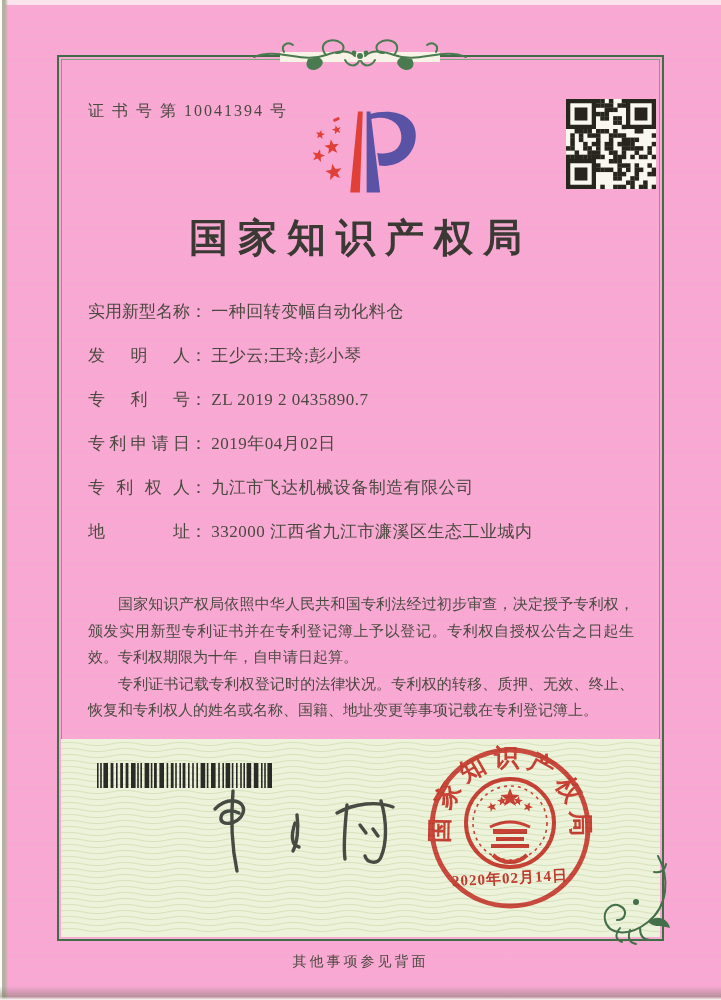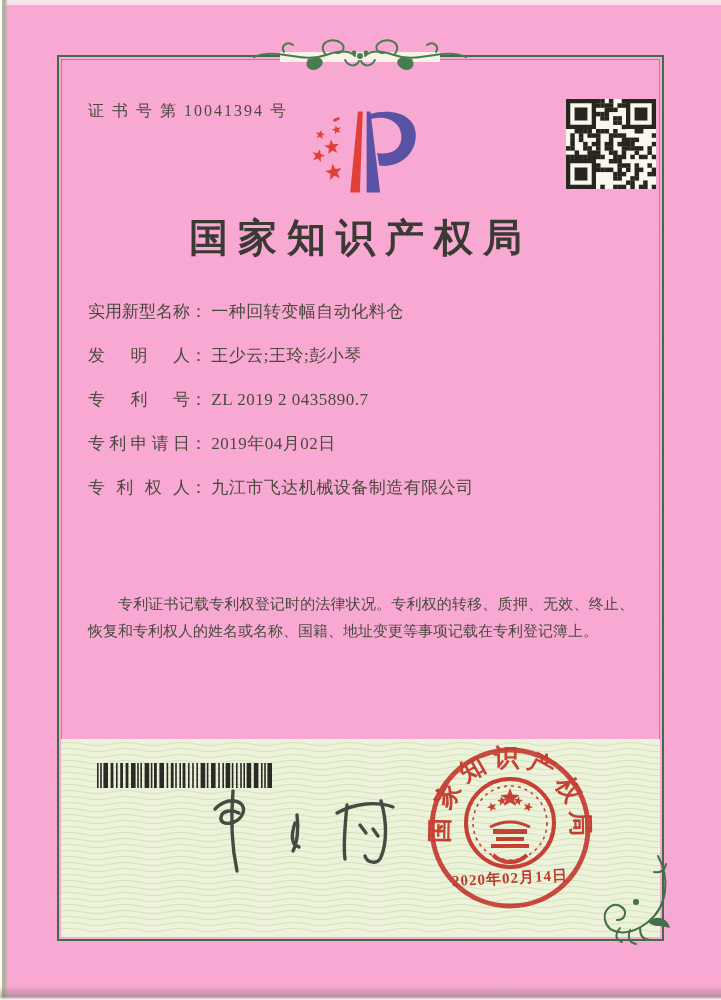--- a/index.html
+++ b/index.html
@@ -257,25 +257,30 @@
       <span class="f-value">ZL 2019 2 0435890.7</span>
     </div>
     <div class="field-row">
       <span class="f-label">专利申请日</span><span class="f-colon">：</span>
       <span class="f-value">2019年04月02日</span>
     </div>
     <div class="field-row">
       <span class="f-label">专利权人</span><span class="f-colon">：</span>
       <span class="f-value">九江市飞达机械设备制造有限公司</span>
     </div>
+    <div class="field-row">
+      <span class="f-label">地址</span><span class="f-colon">：</span>
+      <span class="f-value">332000 江西省九江市濂溪区生态工业城内</span>
+    </div>
     <div class="field-row grant-row">
     </div>
   </div>
 
   <div class="body-text">
+    <p>国家知识产权局依照中华人民共和国专利法经过初步审查，决定授予专利权，颁发实用新型专利证书并在专利登记簿上予以登记。专利权自授权公告之日起生效。专利权期限为十年，自申请日起算。</p>
     <p>专利证书记载专利权登记时的法律状况。专利权的转移、质押、无效、终止、恢复和专利权人的姓名或名称、国籍、地址变更等事项记载在专利登记簿上。</p>
   </div>
 
   <div class="band">
     <svg class="waves" viewBox="0 0 599 198" preserveAspectRatio="none">
       <path id="wave-lines" fill="none" stroke="#d6e3ba" stroke-width="1" d="M-6 5 q14 -3.2 28 0 q14 3.2 28 0 q14 -3.2 28 0 q14 3.2 28 0 q14 -3.2 28 0 q14 3.2 28 0 q14 -3.2 28 0 q14 3.2 28 0 q14 -3.2 28 0 q14 3.2 28 0 q14 -3.2 28 0 q14 3.2 28 0 q14 -3.2 28 0 q14 3.2 28 0 q14 -3.2 28 0 q14 3.2 28 0 q14 -3.2 28 0 q14 3.2 28 0 q14 -3.2 28 0 q14 3.2 28 0 q14 -3.2 28 0 q14 3.2 28 0 q14 -3.2 28 0 M-6 11 q14 -3.2 28 0 q14 3.2 28 0 q14 -3.2 28 0 q14 3.2 28 0 q14 -3.2 28 0 q14 3.2 28 0 q14 -3.2 28 0 q14 3.2 28 0 q14 -3.2 28 0 q14 3.2 28 0 q14 -3.2 28 0 q14 3.2 28 0 q14 -3.2 28 0 q14 3.2 28 0 q14 -3.2 28 0 q14 3.2 28 0 q14 -3.2 28 0 q14 3.2 28 0 q14 -3.2 28 0 q14 3.2 28 0 q14 -3.2 28 0 q14 3.2 28 0 q14 -3.2 28 0 M-6 17 q14 -3.2 28 0 q14 3.2 28 0 q14 -3.2 28 0 q14 3.2 28 0 q14 -3.2 28 0 q14 3.2 28 0 q14 -3.2 28 0 q14 3.2 28 0 q14 -3.2 28 0 q14 3.2 28 0 q14 -3.2 28 0 q14 3.2 28 0 q14 -3.2 28 0 q14 3.2 28 0 q14 -3.2 28 0 q14 3.2 28 0 q14 -3.2 28 0 q14 3.2 28 0 q14 -3.2 28 0 q14 3.2 28 0 q14 -3.2 28 0 q14 3.2 28 0 q14 -3.2 28 0 M-6 23 q14 -3.2 28 0 q14 3.2 28 0 q14 -3.2 28 0 q14 3.2 28 0 q14 -3.2 28 0 q14 3.2 28 0 q14 -3.2 28 0 q14 3.2 28 0 q14 -3.2 28 0 q14 3.2 28 0 q14 -3.2 28 0 q14 3.2 28 0 q14 -3.2 28 0 q14 3.2 28 0 q14 -3.2 28 0 q14 3.2 28 0 q14 -3.2 28 0 q14 3.2 28 0 q14 -3.2 28 0 q14 3.2 28 0 q14 -3.2 28 0 q14 3.2 28 0 q14 -3.2 28 0 M-6 29 q14 -3.2 28 0 q14 3.2 28 0 q14 -3.2 28 0 q14 3.2 28 0 q14 -3.2 28 0 q14 3.2 28 0 q14 -3.2 28 0 q14 3.2 28 0 q14 -3.2 28 0 q14 3.2 28 0 q14 -3.2 28 0 q14 3.2 28 0 q14 -3.2 28 0 q14 3.2 28 0 q14 -3.2 28 0 q14 3.2 28 0 q14 -3.2 28 0 q14 3.2 28 0 q14 -3.2 28 0 q14 3.2 28 0 q14 -3.2 28 0 q14 3.2 28 0 q14 -3.2 28 0 M-6 35 q14 -3.2 28 0 q14 3.2 28 0 q14 -3.2 28 0 q14 3.2 28 0 q14 -3.2 28 0 q14 3.2 28 0 q14 -3.2 28 0 q14 3.2 28 0 q14 -3.2 28 0 q14 3.2 28 0 q14 -3.2 28 0 q14 3.2 28 0 q14 -3.2 28 0 q14 3.2 28 0 q14 -3.2 28 0 q14 3.2 28 0 q14 -3.2 28 0 q14 3.2 28 0 q14 -3.2 28 0 q14 3.2 28 0 q14 -3.2 28 0 q14 3.2 28 0 q14 -3.2 28 0 M-6 41 q14 -3.2 28 0 q14 3.2 28 0 q14 -3.2 28 0 q14 3.2 28 0 q14 -3.2 28 0 q14 3.2 28 0 q14 -3.2 28 0 q14 3.2 28 0 q14 -3.2 28 0 q14 3.2 28 0 q14 -3.2 28 0 q14 3.2 28 0 q14 -3.2 28 0 q14 3.2 28 0 q14 -3.2 28 0 q14 3.2 28 0 q14 -3.2 28 0 q14 3.2 28 0 q14 -3.2 28 0 q14 3.2 28 0 q14 -3.2 28 0 q14 3.2 28 0 q14 -3.2 28 0 M-6 47 q14 -3.2 28 0 q14 3.2 28 0 q14 -3.2 28 0 q14 3.2 28 0 q14 -3.2 28 0 q14 3.2 28 0 q14 -3.2 28 0 q14 3.2 28 0 q14 -3.2 28 0 q14 3.2 28 0 q14 -3.2 28 0 q14 3.2 28 0 q14 -3.2 28 0 q14 3.2 28 0 q14 -3.2 28 0 q14 3.2 28 0 q14 -3.2 28 0 q14 3.2 28 0 q14 -3.2 28 0 q14 3.2 28 0 q14 -3.2 28 0 q14 3.2 28 0 q14 -3.2 28 0 M-6 53 q14 -3.2 28 0 q14 3.2 28 0 q14 -3.2 28 0 q14 3.2 28 0 q14 -3.2 28 0 q14 3.2 28 0 q14 -3.2 28 0 q14 3.2 28 0 q14 -3.2 28 0 q14 3.2 28 0 q14 -3.2 28 0 q14 3.2 28 0 q14 -3.2 28 0 q14 3.2 28 0 q14 -3.2 28 0 q14 3.2 28 0 q14 -3.2 28 0 q14 3.2 28 0 q14 -3.2 28 0 q14 3.2 28 0 q14 -3.2 28 0 q14 3.2 28 0 q14 -3.2 28 0 M-6 59 q14 -3.2 28 0 q14 3.2 28 0 q14 -3.2 28 0 q14 3.2 28 0 q14 -3.2 28 0 q14 3.2 28 0 q14 -3.2 28 0 q14 3.2 28 0 q14 -3.2 28 0 q14 3.2 28 0 q14 -3.2 28 0 q14 3.2 28 0 q14 -3.2 28 0 q14 3.2 28 0 q14 -3.2 28 0 q14 3.2 28 0 q14 -3.2 28 0 q14 3.2 28 0 q14 -3.2 28 0 q14 3.2 28 0 q14 -3.2 28 0 q14 3.2 28 0 q14 -3.2 28 0 M-6 65 q14 -3.2 28 0 q14 3.2 28 0 q14 -3.2 28 0 q14 3.2 28 0 q14 -3.2 28 0 q14 3.2 28 0 q14 -3.2 28 0 q14 3.2 28 0 q14 -3.2 28 0 q14 3.2 28 0 q14 -3.2 28 0 q14 3.2 28 0 q14 -3.2 28 0 q14 3.2 28 0 q14 -3.2 28 0 q14 3.2 28 0 q14 -3.2 28 0 q14 3.2 28 0 q14 -3.2 28 0 q14 3.2 28 0 q14 -3.2 28 0 q14 3.2 28 0 q14 -3.2 28 0 M-6 71 q14 -3.2 28 0 q14 3.2 28 0 q14 -3.2 28 0 q14 3.2 28 0 q14 -3.2 28 0 q14 3.2 28 0 q14 -3.2 28 0 q14 3.2 28 0 q14 -3.2 28 0 q14 3.2 28 0 q14 -3.2 28 0 q14 3.2 28 0 q14 -3.2 28 0 q14 3.2 28 0 q14 -3.2 28 0 q14 3.2 28 0 q14 -3.2 28 0 q14 3.2 28 0 q14 -3.2 28 0 q14 3.2 28 0 q14 -3.2 28 0 q14 3.2 28 0 q14 -3.2 28 0 M-6 77 q14 -3.2 28 0 q14 3.2 28 0 q14 -3.2 28 0 q14 3.2 28 0 q14 -3.2 28 0 q14 3.2 28 0 q14 -3.2 28 0 q14 3.2 28 0 q14 -3.2 28 0 q14 3.2 28 0 q14 -3.2 28 0 q14 3.2 28 0 q14 -3.2 28 0 q14 3.2 28 0 q14 -3.2 28 0 q14 3.2 28 0 q14 -3.2 28 0 q14 3.2 28 0 q14 -3.2 28 0 q14 3.2 28 0 q14 -3.2 28 0 q14 3.2 28 0 q14 -3.2 28 0 M-6 83 q14 -3.2 28 0 q14 3.2 28 0 q14 -3.2 28 0 q14 3.2 28 0 q14 -3.2 28 0 q14 3.2 28 0 q14 -3.2 28 0 q14 3.2 28 0 q14 -3.2 28 0 q14 3.2 28 0 q14 -3.2 28 0 q14 3.2 28 0 q14 -3.2 28 0 q14 3.2 28 0 q14 -3.2 28 0 q14 3.2 28 0 q14 -3.2 28 0 q14 3.2 28 0 q14 -3.2 28 0 q14 3.2 28 0 q14 -3.2 28 0 q14 3.2 28 0 q14 -3.2 28 0 M-6 89 q14 -3.2 28 0 q14 3.2 28 0 q14 -3.2 28 0 q14 3.2 28 0 q14 -3.2 28 0 q14 3.2 28 0 q14 -3.2 28 0 q14 3.2 28 0 q14 -3.2 28 0 q14 3.2 28 0 q14 -3.2 28 0 q14 3.2 28 0 q14 -3.2 28 0 q14 3.2 28 0 q14 -3.2 28 0 q14 3.2 28 0 q14 -3.2 28 0 q14 3.2 28 0 q14 -3.2 28 0 q14 3.2 28 0 q14 -3.2 28 0 q14 3.2 28 0 q14 -3.2 28 0 M-6 95 q14 -3.2 28 0 q14 3.2 28 0 q14 -3.2 28 0 q14 3.2 28 0 q14 -3.2 28 0 q14 3.2 28 0 q14 -3.2 28 0 q14 3.2 28 0 q14 -3.2 28 0 q14 3.2 28 0 q14 -3.2 28 0 q14 3.2 28 0 q14 -3.2 28 0 q14 3.2 28 0 q14 -3.2 28 0 q14 3.2 28 0 q14 -3.2 28 0 q14 3.2 28 0 q14 -3.2 28 0 q14 3.2 28 0 q14 -3.2 28 0 q14 3.2 28 0 q14 -3.2 28 0 M-6 101 q14 -3.2 28 0 q14 3.2 28 0 q14 -3.2 28 0 q14 3.2 28 0 q14 -3.2 28 0 q14 3.2 28 0 q14 -3.2 28 0 q14 3.2 28 0 q14 -3.2 28 0 q14 3.2 28 0 q14 -3.2 28 0 q14 3.2 28 0 q14 -3.2 28 0 q14 3.2 28 0 q14 -3.2 28 0 q14 3.2 28 0 q14 -3.2 28 0 q14 3.2 28 0 q14 -3.2 28 0 q14 3.2 28 0 q14 -3.2 28 0 q14 3.2 28 0 q14 -3.2 28 0 M-6 107 q14 -3.2 28 0 q14 3.2 28 0 q14 -3.2 28 0 q14 3.2 28 0 q14 -3.2 28 0 q14 3.2 28 0 q14 -3.2 28 0 q14 3.2 28 0 q14 -3.2 28 0 q14 3.2 28 0 q14 -3.2 28 0 q14 3.2 28 0 q14 -3.2 28 0 q14 3.2 28 0 q14 -3.2 28 0 q14 3.2 28 0 q14 -3.2 28 0 q14 3.2 28 0 q14 -3.2 28 0 q14 3.2 28 0 q14 -3.2 28 0 q14 3.2 28 0 q14 -3.2 28 0 M-6 113 q14 -3.2 28 0 q14 3.2 28 0 q14 -3.2 28 0 q14 3.2 28 0 q14 -3.2 28 0 q14 3.2 28 0 q14 -3.2 28 0 q14 3.2 28 0 q14 -3.2 28 0 q14 3.2 28 0 q14 -3.2 28 0 q14 3.2 28 0 q14 -3.2 28 0 q14 3.2 28 0 q14 -3.2 28 0 q14 3.2 28 0 q14 -3.2 28 0 q14 3.2 28 0 q14 -3.2 28 0 q14 3.2 28 0 q14 -3.2 28 0 q14 3.2 28 0 q14 -3.2 28 0 M-6 119 q14 -3.2 28 0 q14 3.2 28 0 q14 -3.2 28 0 q14 3.2 28 0 q14 -3.2 28 0 q14 3.2 28 0 q14 -3.2 28 0 q14 3.2 28 0 q14 -3.2 28 0 q14 3.2 28 0 q14 -3.2 28 0 q14 3.2 28 0 q14 -3.2 28 0 q14 3.2 28 0 q14 -3.2 28 0 q14 3.2 28 0 q14 -3.2 28 0 q14 3.2 28 0 q14 -3.2 28 0 q14 3.2 28 0 q14 -3.2 28 0 q14 3.2 28 0 q14 -3.2 28 0 M-6 125 q14 -3.2 28 0 q14 3.2 28 0 q14 -3.2 28 0 q14 3.2 28 0 q14 -3.2 28 0 q14 3.2 28 0 q14 -3.2 28 0 q14 3.2 28 0 q14 -3.2 28 0 q14 3.2 28 0 q14 -3.2 28 0 q14 3.2 28 0 q14 -3.2 28 0 q14 3.2 28 0 q14 -3.2 28 0 q14 3.2 28 0 q14 -3.2 28 0 q14 3.2 28 0 q14 -3.2 28 0 q14 3.2 28 0 q14 -3.2 28 0 q14 3.2 28 0 q14 -3.2 28 0 M-6 131 q14 -3.2 28 0 q14 3.2 28 0 q14 -3.2 28 0 q14 3.2 28 0 q14 -3.2 28 0 q14 3.2 28 0 q14 -3.2 28 0 q14 3.2 28 0 q14 -3.2 28 0 q14 3.2 28 0 q14 -3.2 28 0 q14 3.2 28 0 q14 -3.2 28 0 q14 3.2 28 0 q14 -3.2 28 0 q14 3.2 28 0 q14 -3.2 28 0 q14 3.2 28 0 q14 -3.2 28 0 q14 3.2 28 0 q14 -3.2 28 0 q14 3.2 28 0 q14 -3.2 28 0 M-6 137 q14 -3.2 28 0 q14 3.2 28 0 q14 -3.2 28 0 q14 3.2 28 0 q14 -3.2 28 0 q14 3.2 28 0 q14 -3.2 28 0 q14 3.2 28 0 q14 -3.2 28 0 q14 3.2 28 0 q14 -3.2 28 0 q14 3.2 28 0 q14 -3.2 28 0 q14 3.2 28 0 q14 -3.2 28 0 q14 3.2 28 0 q14 -3.2 28 0 q14 3.2 28 0 q14 -3.2 28 0 q14 3.2 28 0 q14 -3.2 28 0 q14 3.2 28 0 q14 -3.2 28 0 M-6 143 q14 -3.2 28 0 q14 3.2 28 0 q14 -3.2 28 0 q14 3.2 28 0 q14 -3.2 28 0 q14 3.2 28 0 q14 -3.2 28 0 q14 3.2 28 0 q14 -3.2 28 0 q14 3.2 28 0 q14 -3.2 28 0 q14 3.2 28 0 q14 -3.2 28 0 q14 3.2 28 0 q14 -3.2 28 0 q14 3.2 28 0 q14 -3.2 28 0 q14 3.2 28 0 q14 -3.2 28 0 q14 3.2 28 0 q14 -3.2 28 0 q14 3.2 28 0 q14 -3.2 28 0 M-6 149 q14 -3.2 28 0 q14 3.2 28 0 q14 -3.2 28 0 q14 3.2 28 0 q14 -3.2 28 0 q14 3.2 28 0 q14 -3.2 28 0 q14 3.2 28 0 q14 -3.2 28 0 q14 3.2 28 0 q14 -3.2 28 0 q14 3.2 28 0 q14 -3.2 28 0 q14 3.2 28 0 q14 -3.2 28 0 q14 3.2 28 0 q14 -3.2 28 0 q14 3.2 28 0 q14 -3.2 28 0 q14 3.2 28 0 q14 -3.2 28 0 q14 3.2 28 0 q14 -3.2 28 0 M-6 155 q14 -3.2 28 0 q14 3.2 28 0 q14 -3.2 28 0 q14 3.2 28 0 q14 -3.2 28 0 q14 3.2 28 0 q14 -3.2 28 0 q14 3.2 28 0 q14 -3.2 28 0 q14 3.2 28 0 q14 -3.2 28 0 q14 3.2 28 0 q14 -3.2 28 0 q14 3.2 28 0 q14 -3.2 28 0 q14 3.2 28 0 q14 -3.2 28 0 q14 3.2 28 0 q14 -3.2 28 0 q14 3.2 28 0 q14 -3.2 28 0 q14 3.2 28 0 q14 -3.2 28 0 M-6 161 q14 -3.2 28 0 q14 3.2 28 0 q14 -3.2 28 0 q14 3.2 28 0 q14 -3.2 28 0 q14 3.2 28 0 q14 -3.2 28 0 q14 3.2 28 0 q14 -3.2 28 0 q14 3.2 28 0 q14 -3.2 28 0 q14 3.2 28 0 q14 -3.2 28 0 q14 3.2 28 0 q14 -3.2 28 0 q14 3.2 28 0 q14 -3.2 28 0 q14 3.2 28 0 q14 -3.2 28 0 q14 3.2 28 0 q14 -3.2 28 0 q14 3.2 28 0 q14 -3.2 28 0 M-6 167 q14 -3.2 28 0 q14 3.2 28 0 q14 -3.2 28 0 q14 3.2 28 0 q14 -3.2 28 0 q14 3.2 28 0 q14 -3.2 28 0 q14 3.2 28 0 q14 -3.2 28 0 q14 3.2 28 0 q14 -3.2 28 0 q14 3.2 28 0 q14 -3.2 28 0 q14 3.2 28 0 q14 -3.2 28 0 q14 3.2 28 0 q14 -3.2 28 0 q14 3.2 28 0 q14 -3.2 28 0 q14 3.2 28 0 q14 -3.2 28 0 q14 3.2 28 0 q14 -3.2 28 0 M-6 173 q14 -3.2 28 0 q14 3.2 28 0 q14 -3.2 28 0 q14 3.2 28 0 q14 -3.2 28 0 q14 3.2 28 0 q14 -3.2 28 0 q14 3.2 28 0 q14 -3.2 28 0 q14 3.2 28 0 q14 -3.2 28 0 q14 3.2 28 0 q14 -3.2 28 0 q14 3.2 28 0 q14 -3.2 28 0 q14 3.2 28 0 q14 -3.2 28 0 q14 3.2 28 0 q14 -3.2 28 0 q14 3.2 28 0 q14 -3.2 28 0 q14 3.2 28 0 q14 -3.2 28 0 M-6 179 q14 -3.2 28 0 q14 3.2 28 0 q14 -3.2 28 0 q14 3.2 28 0 q14 -3.2 28 0 q14 3.2 28 0 q14 -3.2 28 0 q14 3.2 28 0 q14 -3.2 28 0 q14 3.2 28 0 q14 -3.2 28 0 q14 3.2 28 0 q14 -3.2 28 0 q14 3.2 28 0 q14 -3.2 28 0 q14 3.2 28 0 q14 -3.2 28 0 q14 3.2 28 0 q14 -3.2 28 0 q14 3.2 28 0 q14 -3.2 28 0 q14 3.2 28 0 q14 -3.2 28 0 M-6 185 q14 -3.2 28 0 q14 3.2 28 0 q14 -3.2 28 0 q14 3.2 28 0 q14 -3.2 28 0 q14 3.2 28 0 q14 -3.2 28 0 q14 3.2 28 0 q14 -3.2 28 0 q14 3.2 28 0 q14 -3.2 28 0 q14 3.2 28 0 q14 -3.2 28 0 q14 3.2 28 0 q14 -3.2 28 0 q14 3.2 28 0 q14 -3.2 28 0 q14 3.2 28 0 q14 -3.2 28 0 q14 3.2 28 0 q14 -3.2 28 0 q14 3.2 28 0 q14 -3.2 28 0 M-6 191 q14 -3.2 28 0 q14 3.2 28 0 q14 -3.2 28 0 q14 3.2 28 0 q14 -3.2 28 0 q14 3.2 28 0 q14 -3.2 28 0 q14 3.2 28 0 q14 -3.2 28 0 q14 3.2 28 0 q14 -3.2 28 0 q14 3.2 28 0 q14 -3.2 28 0 q14 3.2 28 0 q14 -3.2 28 0 q14 3.2 28 0 q14 -3.2 28 0 q14 3.2 28 0 q14 -3.2 28 0 q14 3.2 28 0 q14 -3.2 28 0 q14 3.2 28 0 q14 -3.2 28 0 "></path>
     </svg>
 
     <svg class="barcode" viewBox="0 0 182 25">
       <g id="barcode-bars" fill="#2a2a26">
@@ -366,17 +371,18 @@
       <path d="M62,6 C74,28 72,56 52,72 C32,88 12,84 9,70 C7,60 16,52 24,56 C32,60 30,70 21,70"></path>
       <path d="M52,72 C60,64 72,68 74,78 C66,75 58,78 52,72 Z" fill="#456f4a" stroke="none"></path>
       <path d="M24,78 q-8,10 2,14"></path>
       <path d="M34,80 q-4,12 6,14"></path>
       <path d="M44,78 q0,12 10,12"></path>
       <path d="M58,22 q10,2 12,-8"></path>
       <circle cx="40" cy="52" r="3" fill="#456f4a" stroke="none"></circle>
     </g>
   </svg>
 
+  <div class="reverse-note">其他事项参见背面</div>
 
   <div class="scan-top"></div>
   <div class="scan-left"></div>
   <div class="scan-bottom"></div>
 </div>
 
 </body></html>

